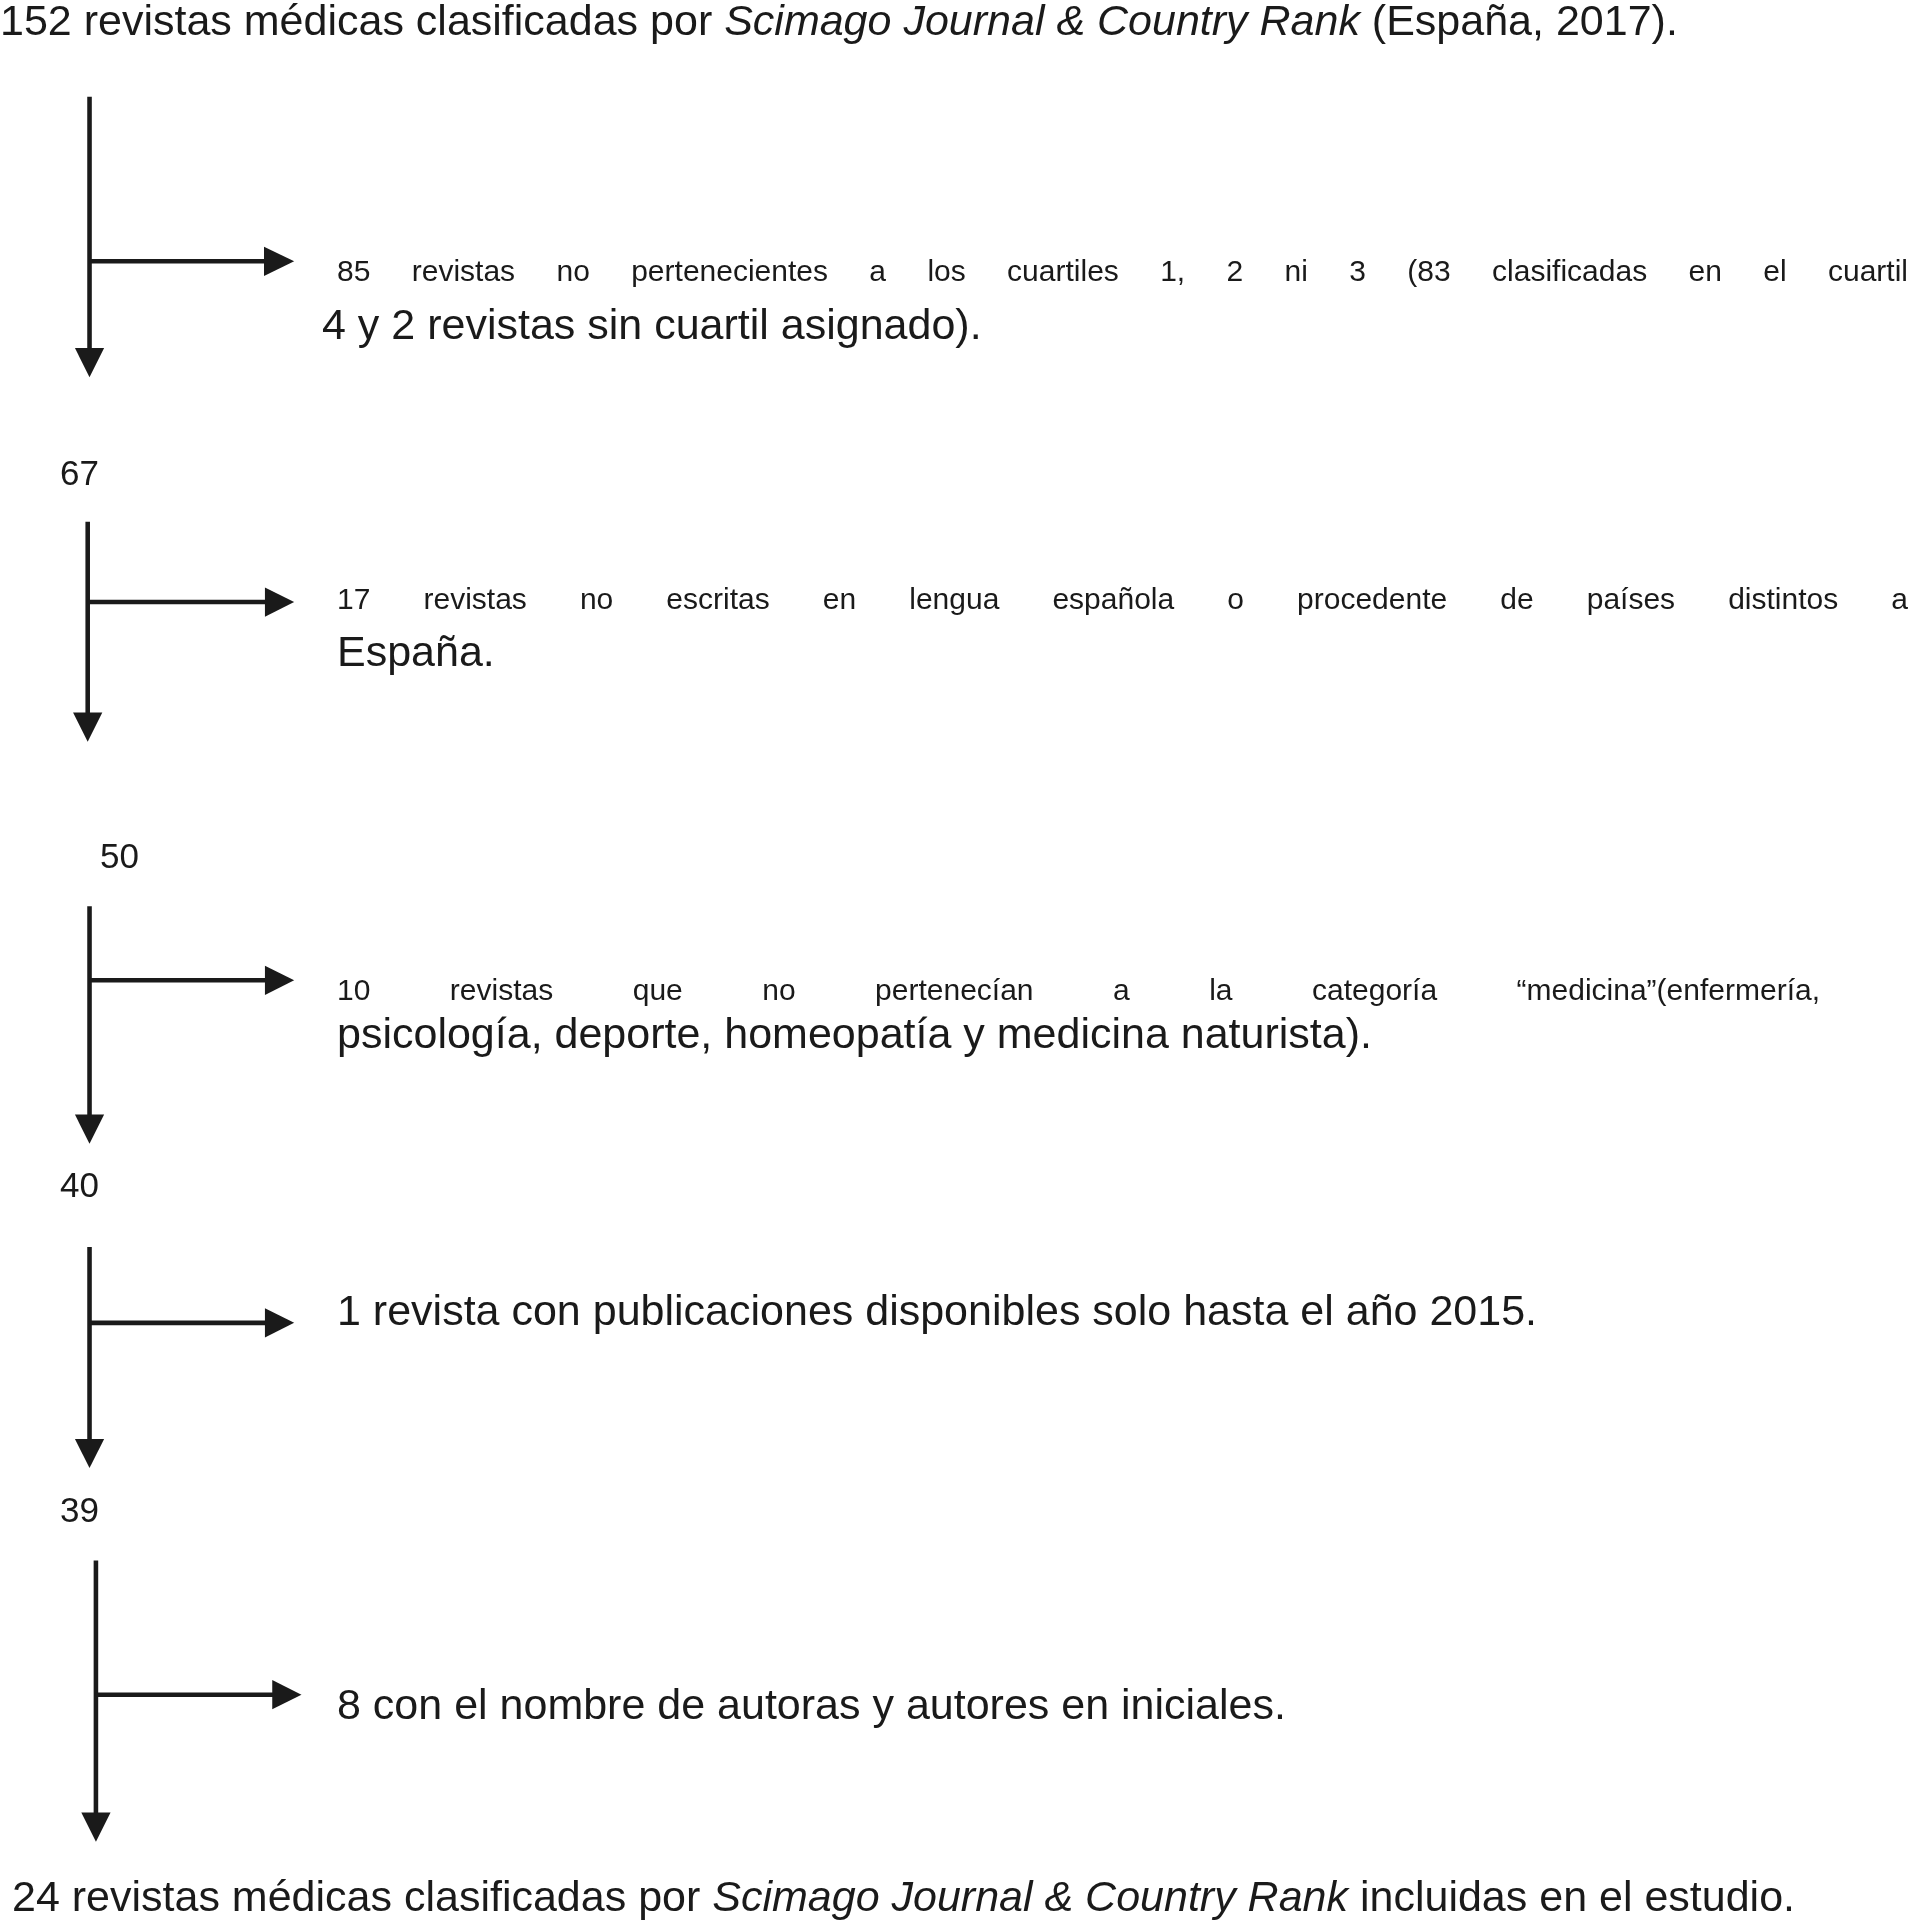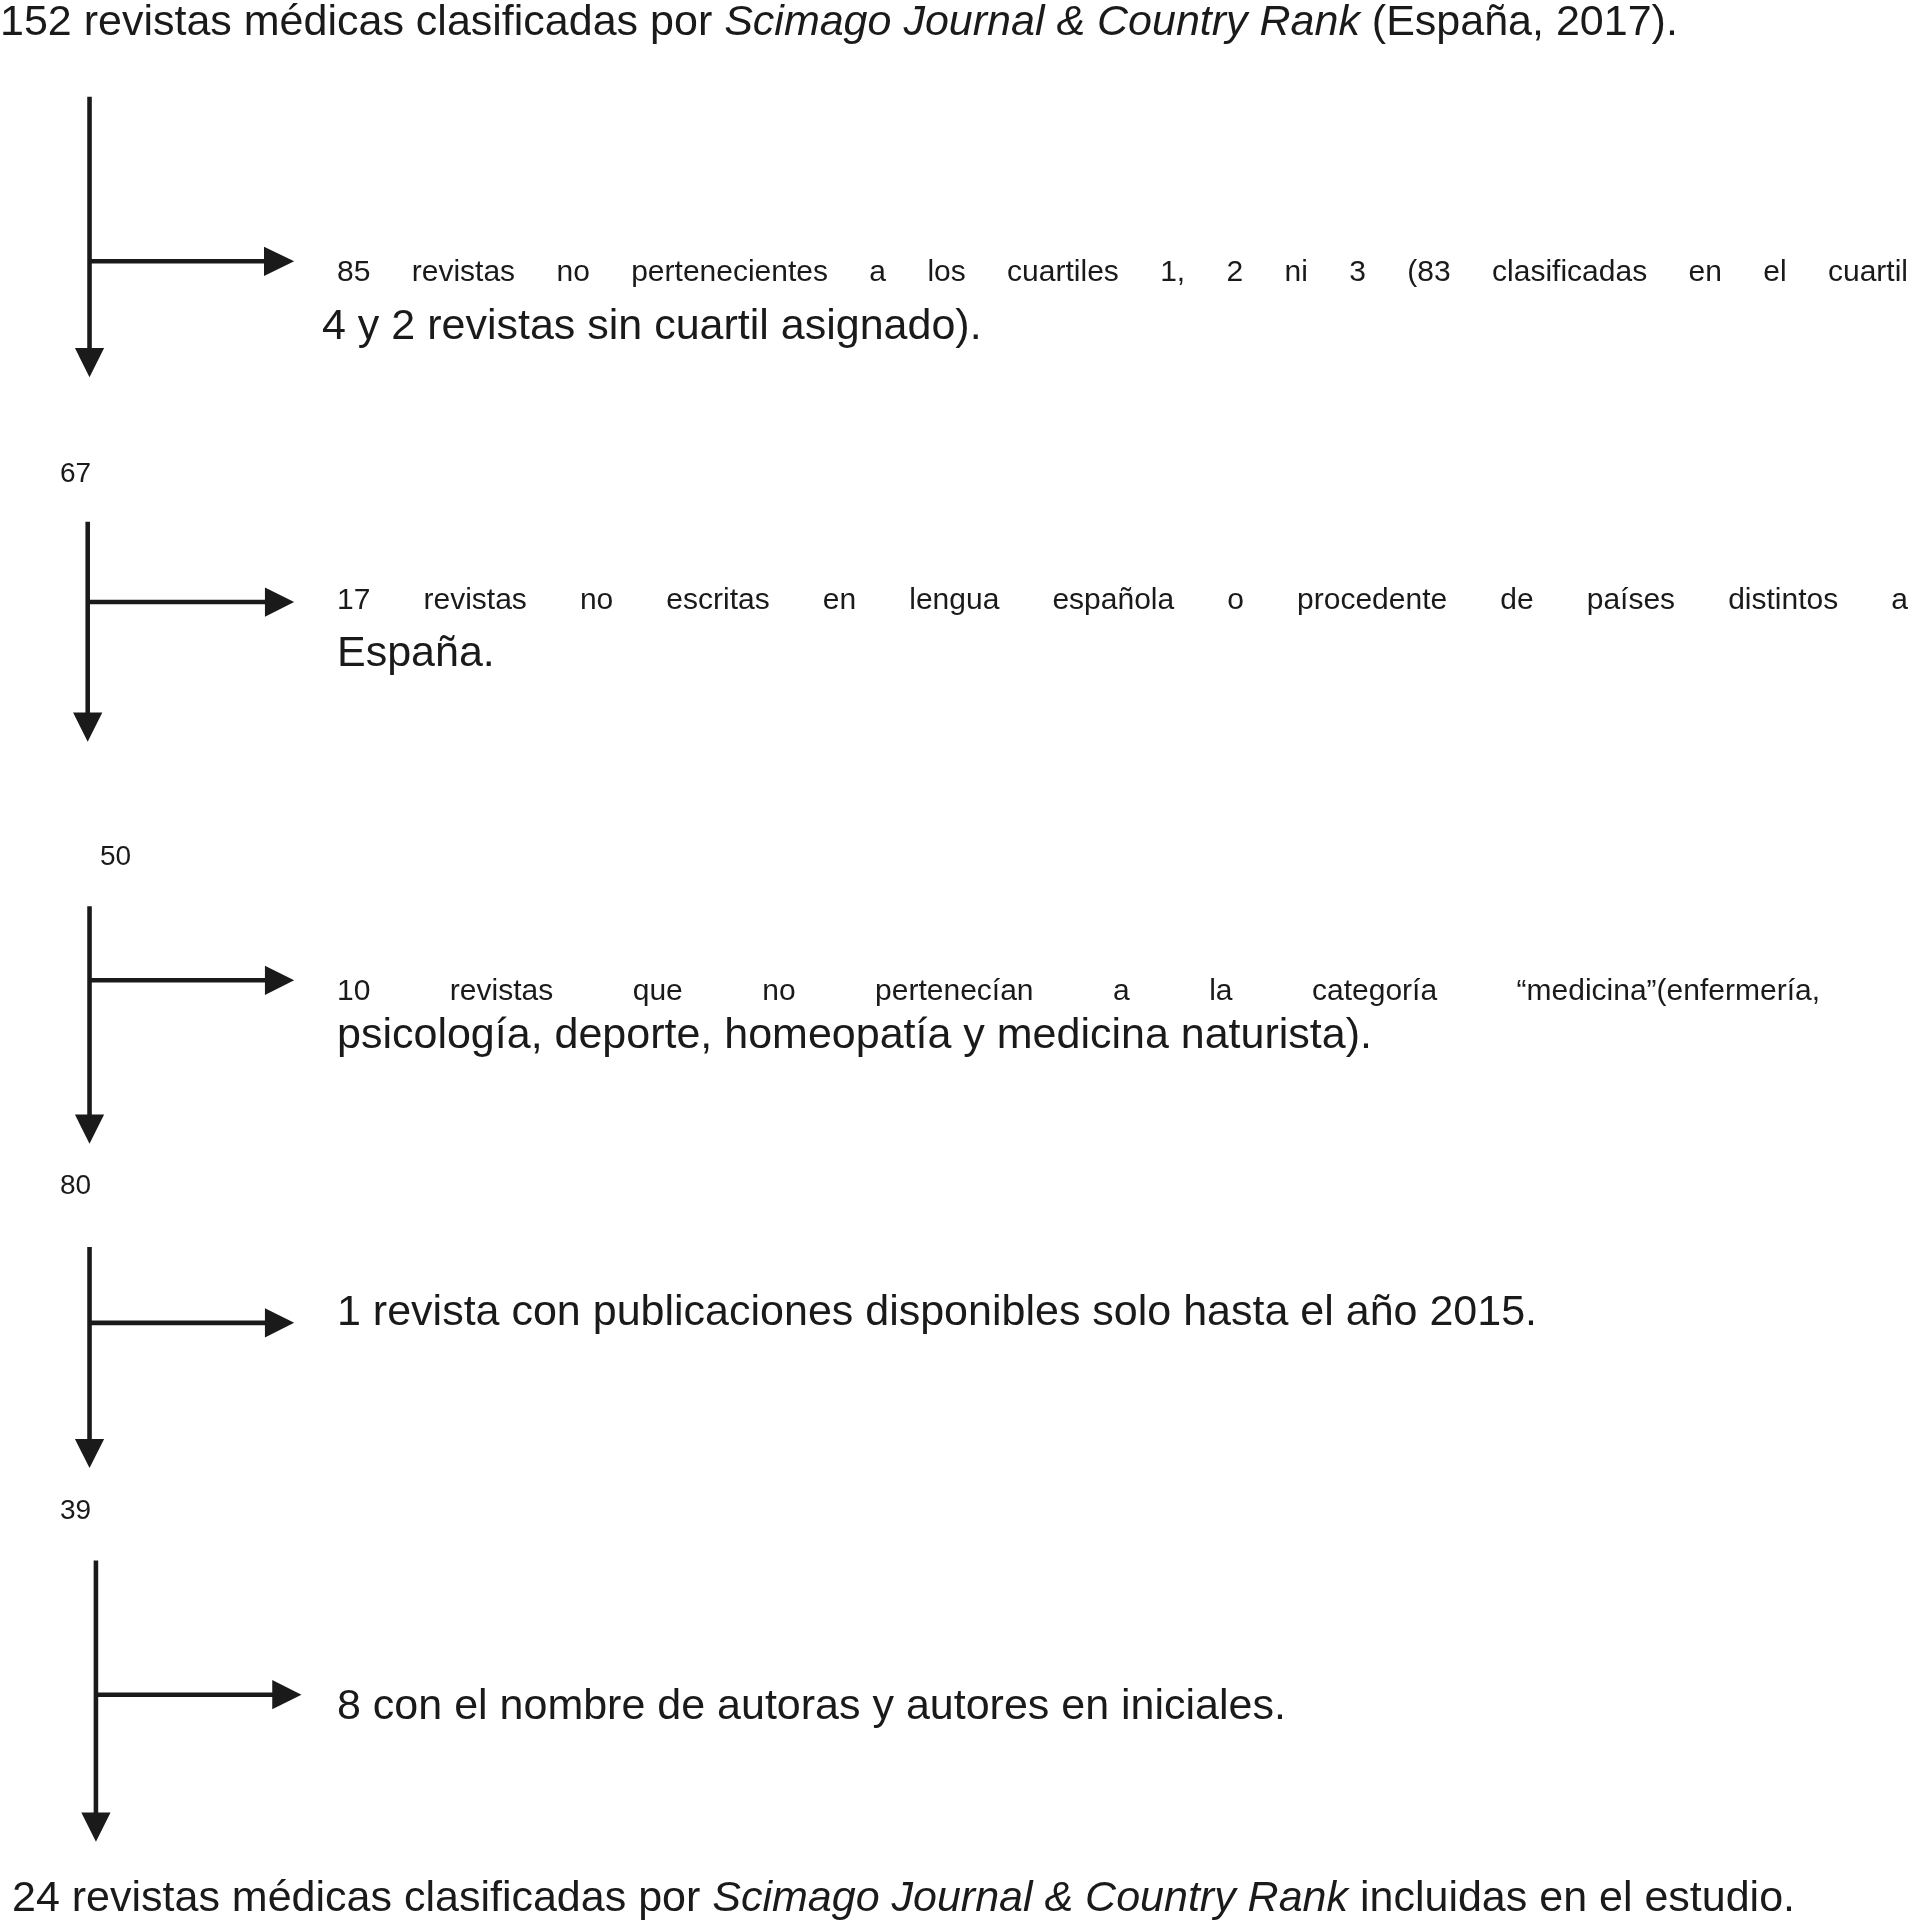--- a/index.html
+++ b/index.html
@@ -1,20 +1,20 @@
 <!DOCTYPE html>
 <html style="font-size:14.6px"><head>
   <meta charset="utf-8">
   <style>
     html, body { margin:0; padding:0; background:#ffffff; }
     body { width:1913px; height:1924px; position:relative; overflow:hidden;
            font-family:"Liberation Sans", sans-serif; color:#1a1a1a; }
     .t { position:absolute; font-size:43px; line-height:44px; white-space:nowrap; }
     .j { position:absolute; font-size:30px; line-height:44px; text-align:justify; text-align-last:justify; white-space:normal; }
-    .num { position:absolute; font-size:28px; line-height:44px; white-space:nowrap; }
+    .num { position:absolute; font-size:35px; line-height:44px; white-space:nowrap; }
     em { font-style:italic; }
     svg.flow { position:absolute; left:0; top:0; }
   </style>
 </head>
 <body>
 
 <svg class="flow" width="1913" height="1924" viewBox="0 0 2094 2106">
   <defs>
     <marker id="ah" markerWidth="10" markerHeight="10" refX="9" refY="5" orient="auto" markerUnits="userSpaceOnUse" viewBox="0 0 10 10">
       <path d="M0,0 L10,5 L0,10 z" fill="#1a1a1a"></path>
@@ -62,21 +62,21 @@
 <div class="j" style="left:337px; top:249px; width:1571px;">85 revistas no pertenecientes a los cuartiles 1, 2 ni 3 (83 clasificadas en el cuartil</div>
 <div class="t" style="left:322px; top:302px;">4 y 2 revistas sin cuartil asignado).</div>
 <div class="num" style="left:60px; top:451px;">67</div>
 
 <div class="j" style="left:337px; top:577px; width:1571px;">17 revistas no escritas en lengua española o procedente de países distintos a</div>
 <div class="t" style="left:337px; top:629px;">España.</div>
 <div class="num" style="left:60px; top:834px;margin-left:40px;">50</div>
 
 <div class="j" style="left:337px; top:960px; width:1483px;margin-top:8px;">10 revistas que no pertenecían a la categoría “medicina”(enfermería,</div>
 <div class="t" style="left:337px; top:1011px;">psicología, deporte, homeopatía y medicina naturista).</div>
-<div class="num" style="left:60px; top:1163px;">80</div>
+<div class="num" style="left:60px; top:1163px;">40</div>
 
 <div class="t" style="left:337px; top:1288px;">1 revista con publicaciones disponibles solo hasta el año 2015.</div>
 <div class="num" style="left:60px; top:1488px;">39</div>
 
 <div class="t" style="left:337px; top:1682px;">8 con el nombre de autoras y autores en iniciales.</div>
 
 <div class="t" style="left:12px; top:1874px;"><span>24 revistas médicas clasificadas por </span><em>Scimago Journal &amp; Country Rank</em><span> incluidas en el estudio.</span></div>
 
 
 </body></html>

